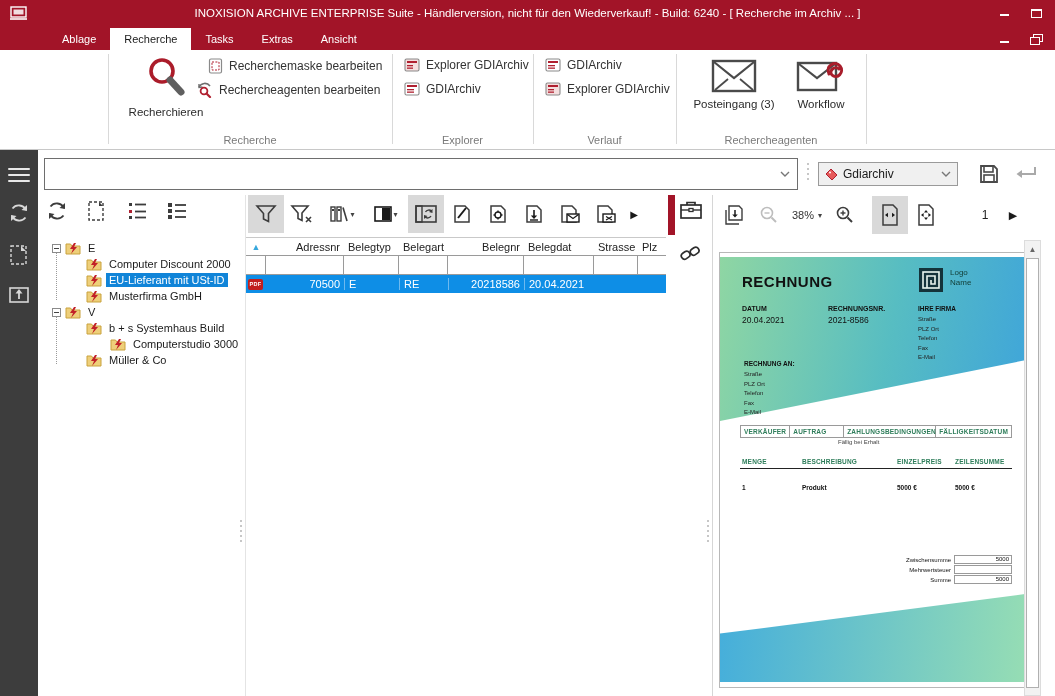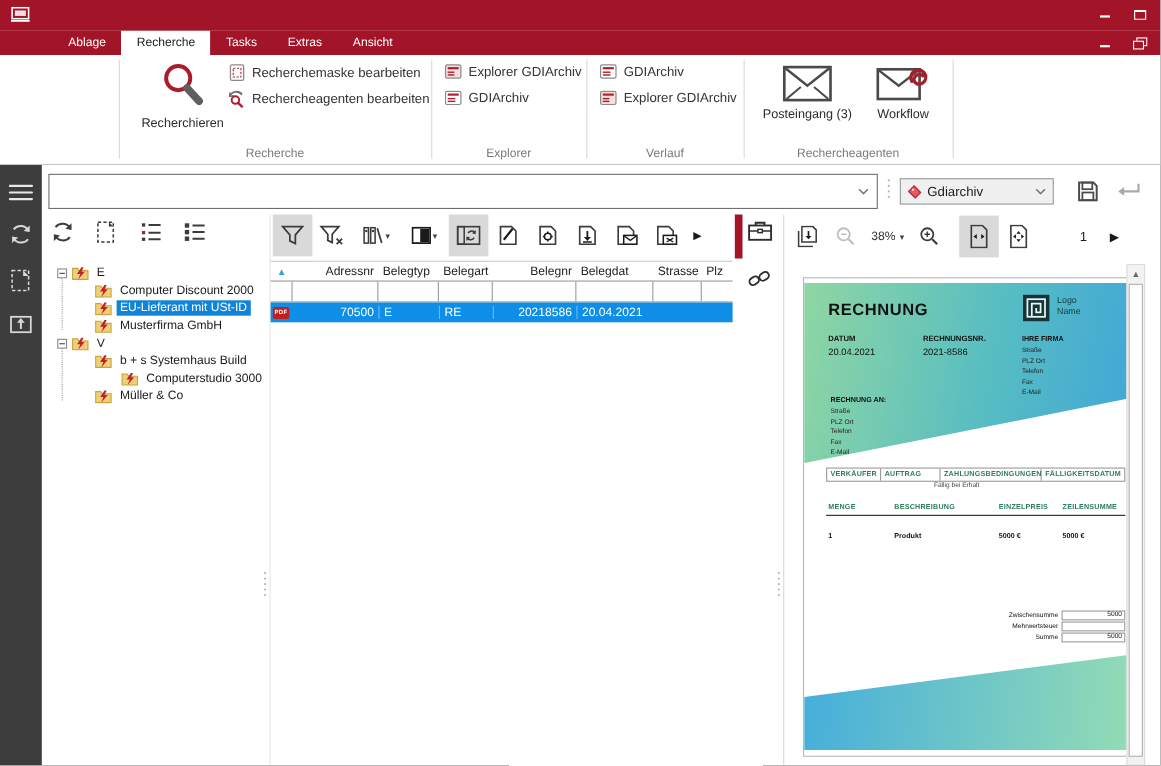--- a/index.html
+++ b/index.html
@@ -75,21 +75,21 @@
 
   
   .redbar{left:668px;top:195px;width:7px;height:40px;background:#a21428;}
   .strip-ic{left:679px;width:24px;height:24px;}
 
   
   .pvpanel{left:712px;top:195px;width:343px;height:501px;border-left:1px solid #d6d6d6;}
   .pv-toolbar{position:absolute;left:3px;top:0;display:flex;align-items:center;height:40px;}
   .zoomlabel{font-size:11px;color:#333;display:flex;align-items:center;gap:3px;padding:0 6px;}
   .pagebox{font-size:12px;color:#222;width:30px;text-align:center;}
-  .page{position:absolute;left:17px;top:57px;width:307px;height:436px;background:#fff;border:1px solid #b8b8b8;overflow:hidden;}
+  .page{position:absolute;left:6px;top:57px;width:307px;height:436px;background:#fff;border:1px solid #b8b8b8;overflow:hidden;}
   .scrollbar{position:absolute;right:14px;top:45px;width:17px;height:456px;background:#f2f2f2;border:1px solid #dcdcdc;}
   .sb-up{height:16px;display:flex;align-items:center;justify-content:center;font-size:8px;color:#666;}
   .sb-thumb{position:absolute;left:1px;top:17px;width:13px;height:430px;background:#fff;border:1px solid #b0b0b0;}
 
   
   .inv-grad{position:absolute;left:0;top:4px;width:100%;height:164px;background:linear-gradient(100deg,#8fd6a3 0%,#57bdc2 55%,#3fa5da 100%);clip-path:polygon(0 0,100% 0,100% 63%,0 100%);}
   .inv{color:#111;}
   .inv .t1{position:absolute;left:22px;top:20px;font-size:15px;font-weight:bold;letter-spacing:.5px;}
   .lab{font-weight:bold;font-size:7px;}
   .greenlab{color:#2e7d5a;font-weight:bold;font-size:6.5px;letter-spacing:.2px;}
@@ -105,20 +105,21 @@
 <div id="app">
 
   <div class="abs titlebar">
     <div class="abs app-icon">
       <svg width="20" height="15" viewBox="0 0 20 15">
           <rect x="2" y="1" width="15" height="10" fill="none" stroke="#fff" stroke-width="1.4"></rect>
           <rect x="4.5" y="3.5" width="10" height="5" fill="#fff" opacity=".85"></rect>
           <rect x="1" y="12.2" width="17" height="1.6" fill="#fff"></rect>
         </svg>
     </div>
+    <div class="abs title-text">INOXISION ARCHIVE ENTERPRISE Suite - Händlerversion, nicht für den Wiederverkauf! - Build: 6240 - [ Recherche im Archiv ... ]</div>
     <div class="abs" style="right:42px;top:5px;">
         <div class="winbtn">
           <div class="min-glyph"></div>
         </div>
       </div>
     <div class="abs" style="right:10px;top:6px;">
         <div class="winbtn">
           <div class="box-glyph"></div>
         </div>
       </div>
@@ -160,21 +161,21 @@
       </div>
       <div class="smallitem" style="left:100px;top:8px;">
         <span>
           <svg width="15" height="16" viewBox="0 0 15 16">
               <rect x="1.5" y="1" width="12" height="14" rx="1.5" fill="none" stroke="#8a8a8a" stroke-width="1.2"></rect>
               <rect x="4" y="4" width="7" height="8" fill="none" stroke="#b02030" stroke-width="1" stroke-dasharray="2 1.4"></rect>
             </svg>
         </span>
         <span>Recherchemaske bearbeiten</span>
       </div>
-      <div class="smallitem" style="left:98px;top:32px;justify-content:center;">
+      <div class="smallitem" style="left:88px;top:32px;justify-content:center;">
         <span>
           <svg width="17" height="16" viewBox="0 0 17 16">
               <path d="M14 4 A6.5 6.5 0 0 0 3 5" fill="none" stroke="#6e6e6e" stroke-width="1.6"></path>
               <path d="M3 2 L3 5.5 L6.5 5" fill="none" stroke="#6e6e6e" stroke-width="1.4"></path>
               <circle cx="8" cy="9" r="3.4" fill="none" stroke="#b02030" stroke-width="1.8"></circle>
               <line x1="10.5" y1="11.5" x2="14" y2="15" stroke="#b02030" stroke-width="2.2" stroke-linecap="round"></line>
             </svg>
         </span>
         <span>Rechercheagenten bearbeiten</span>
       </div>

